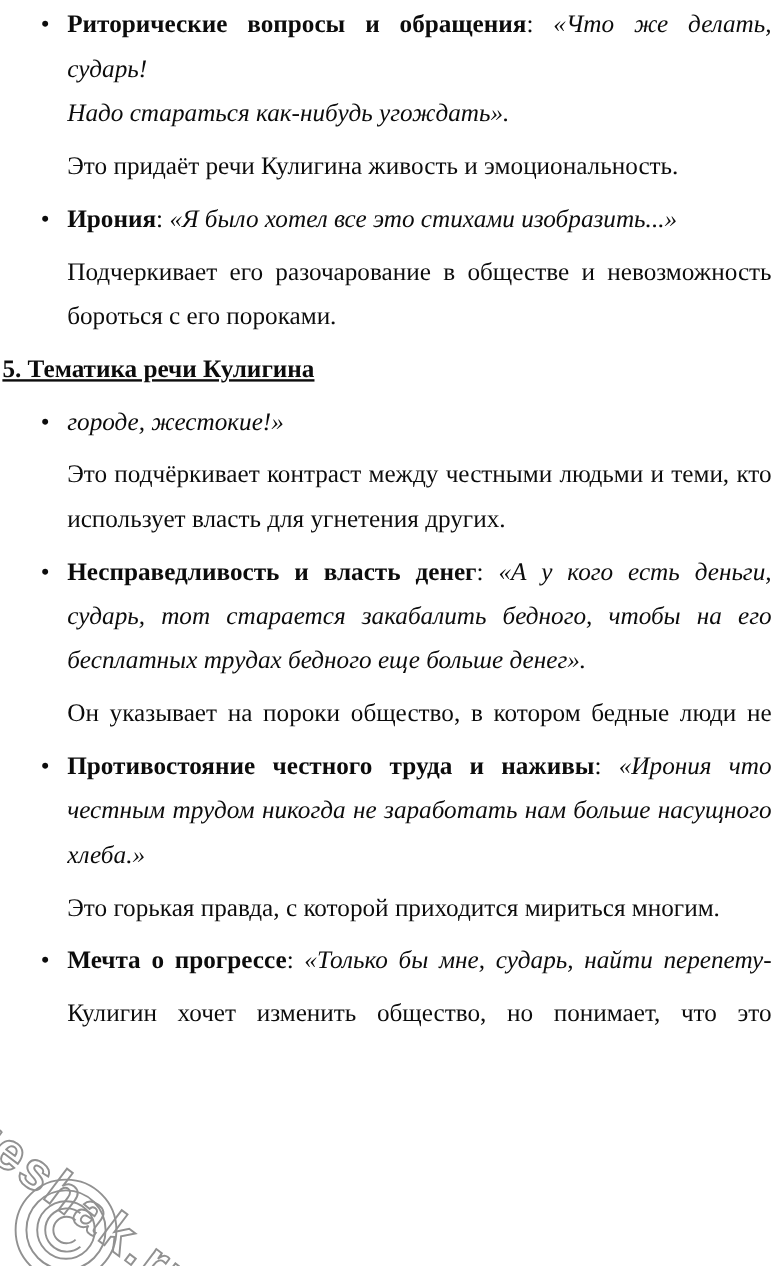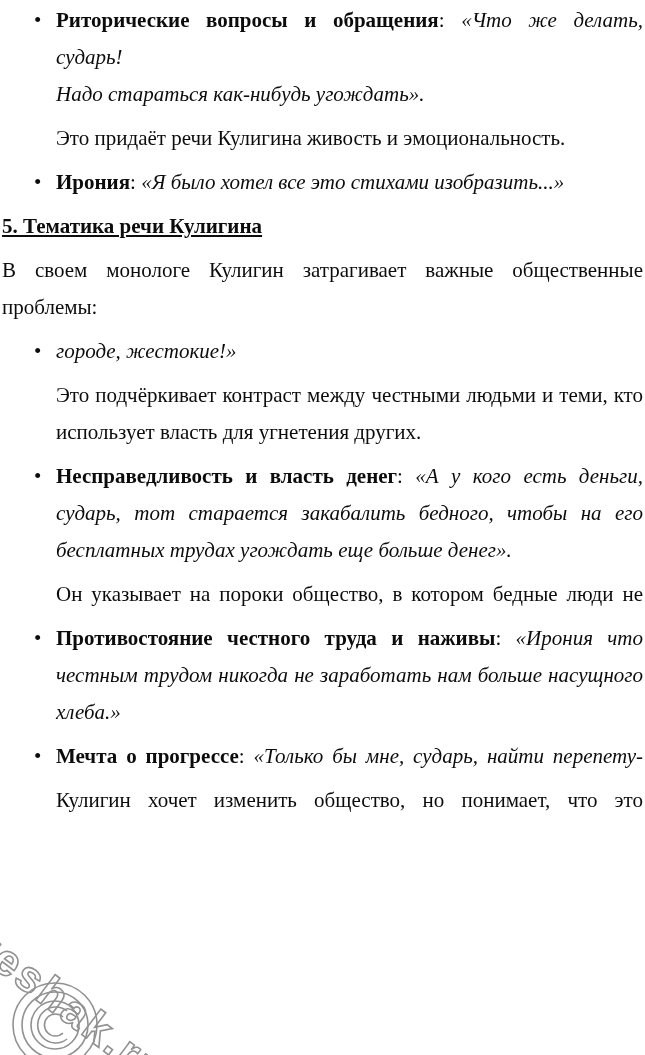--- a/index.html
+++ b/index.html
@@ -67,49 +67,52 @@
         <div class="line fill"><span class="b">Риторические вопросы и обращения</span><span class="r">: </span><span class="i">«Что же делать, сударь!</span></div>
         <div class="line"><span class="i">Надо стараться как-нибудь угождать».</span></div>
       </div>
       <div class="block note">
         <div class="line"><span class="r">Это придаёт речи Кулигина живость и эмоциональность.</span></div>
       </div>
       <div class="block bullet">
         <span class="dot">•</span>
         <div class="line"><span class="b">Ирония</span><span class="r">: </span><span class="i">«Я было хотел все это стихами изобразить...»</span></div>
       </div>
+      <div class="block note">
+        <div class="line fill"><span class="r">Подчеркивает его разочарование в обществе и невозможность</span></div>
+        <div class="line"><span class="r">бороться с его пороками.</span></div>
+      </div>
       <div class="block heading">
         <div class="line"><span class="b">5. Тематика речи Кулигина</span></div>
-      </div>
-      <div class="block paragraph">
-        <div class="line fill"><span class="r">В своем монологе Кулигин затрагивает важные общественные</span></div>
-        <div class="line"><span class="r">проблемы:</span></div>
       </div>
       <div class="block bullet">
         <span class="dot">•</span>
         <div class="line"><span class="i">городе, жестокие!»</span></div>
       </div>
       <div class="block note">
         <div class="line fill"><span class="r">Это подчёркивает контраст между честными людьми и теми, кто</span></div>
         <div class="line"><span class="r">использует власть для угнетения других.</span></div>
       </div>
       <div class="block bullet">
         <span class="dot">•</span>
         <div class="line fill"><span class="b">Несправедливость и власть денег</span><span class="r">: </span><span class="i">«А у кого есть деньги,</span></div>
         <div class="line fill"><span class="i">сударь, тот старается закабалить бедного, чтобы на его</span></div>
-        <div class="line"><span class="i">бесплатных трудах угождать еще больше денег».</span></div>
+        <div class="line"><span class="i">бесплатных трудах бедного еще больше денег».</span></div>
       </div>
       <div class="block note">
         <div class="line fill"><span class="r">Он указывает на пороки общество, в котором бедные люди не</span></div>
       </div>
       <div class="block bullet">
         <span class="dot">•</span>
         <div class="line fill"><span class="b">Противостояние честного труда и наживы</span><span class="r">: </span><span class="i">«Ирония что</span></div>
         <div class="line fill"><span class="i">честным трудом никогда не заработать нам больше насущного</span></div>
         <div class="line"><span class="i">хлеба.»</span></div>
+      </div>
+      <div class="block note">
+        <div class="line"><span class="r">Это горькая правда, с которой приходится мириться многим.</span></div>
       </div>
       <div class="block bullet">
         <span class="dot">•</span>
         <div class="line fill"><span class="b">Мечта о прогрессе</span><span class="r">: </span><span class="i">«Только бы мне, сударь, найти перепету-</span></div>
       </div>
       <div class="block note">
         <div class="line fill"><span class="r">Кулигин хочет изменить общество, но понимает, что это</span></div>
       </div>
     </div>
 

